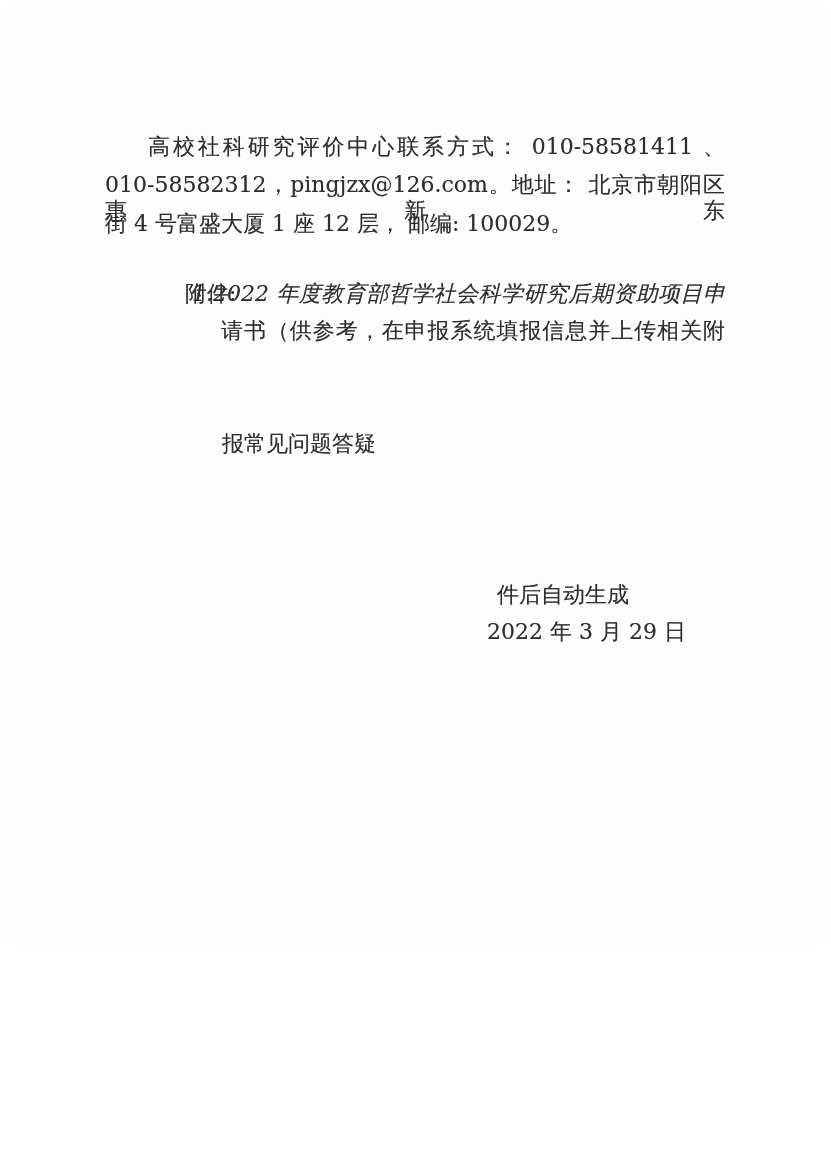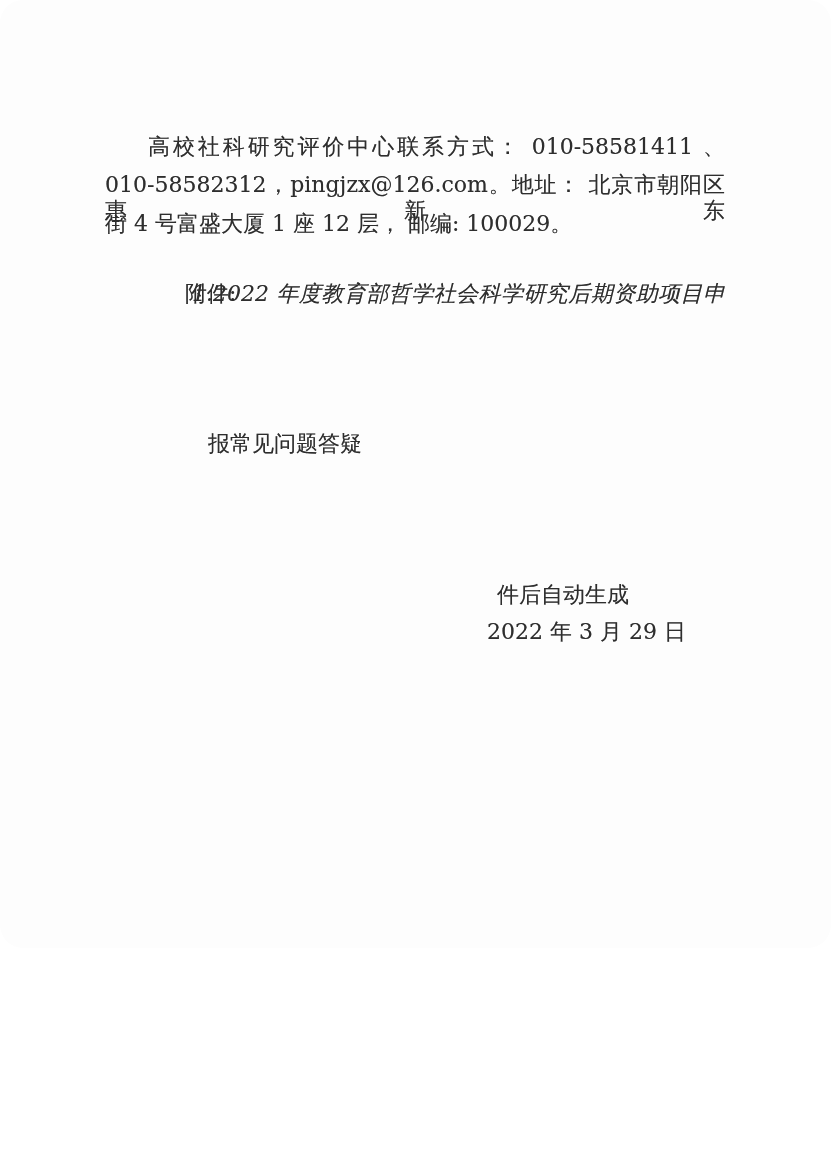--- a/index.html
+++ b/index.html
@@ -65,21 +65,22 @@
 <body>
 
 <div class="page">
 
   <div class="line fill" style="top:134px; left:148px; width:577px;">高校社科研究评价中心联系方式： 010-58581411 、</div>
   <div class="line fill" style="top:172px; left:105px; width:620px;">010-58582312，pingjzx@126.com。地址： 北京市朝阳区惠新东</div>
   <div class="line" style="top:211px; left:105px;">街 4 号富盛大厦 1 座 12 层， 邮编: 100029。</div>
 
   <div class="line" style="top:281px; left:150px;margin-left:35px;">附件:</div>
   <div class="line fill" style="top:281px; left:192px; width:533px;font-style:italic;">1.2022 年度教育部哲学社会科学研究后期资助项目申</div>
-  <div class="line" style="top:431px; left:208px;text-align:right;">报常见问题答疑</div>
+  <div class="line fill" style="top:318px; left:221px; width:504px;">请书（供参考，在申报系统填报信息并上传相关附</div>
+  <div class="line" style="top:431px; left:222px;text-align:right;">报常见问题答疑</div>
 
   <div class="sig-line" style="top:582px; left:497px;">件后自动生成</div>
   <div class="sig-line" style="top:619px; left:487px;">2022 年 3 月 29 日</div>
 
   <div class="footer">
     <span class="dash">—</span><span class="num">5</span><span class="dash">—</span>
   </div>
 
 </div>
 

